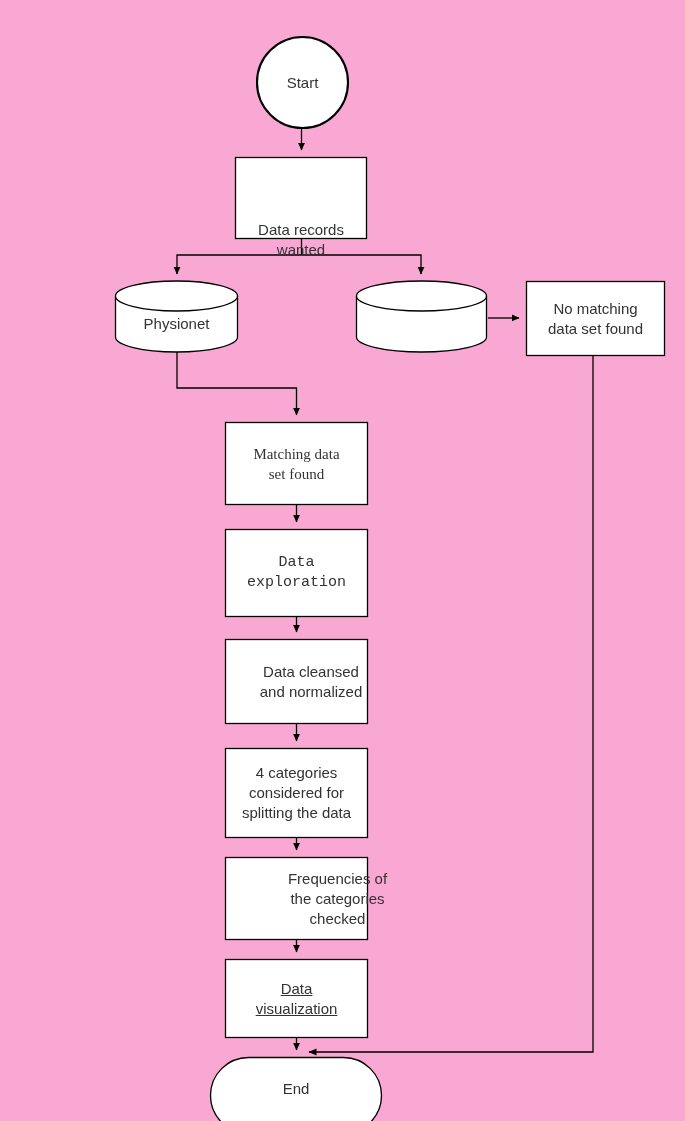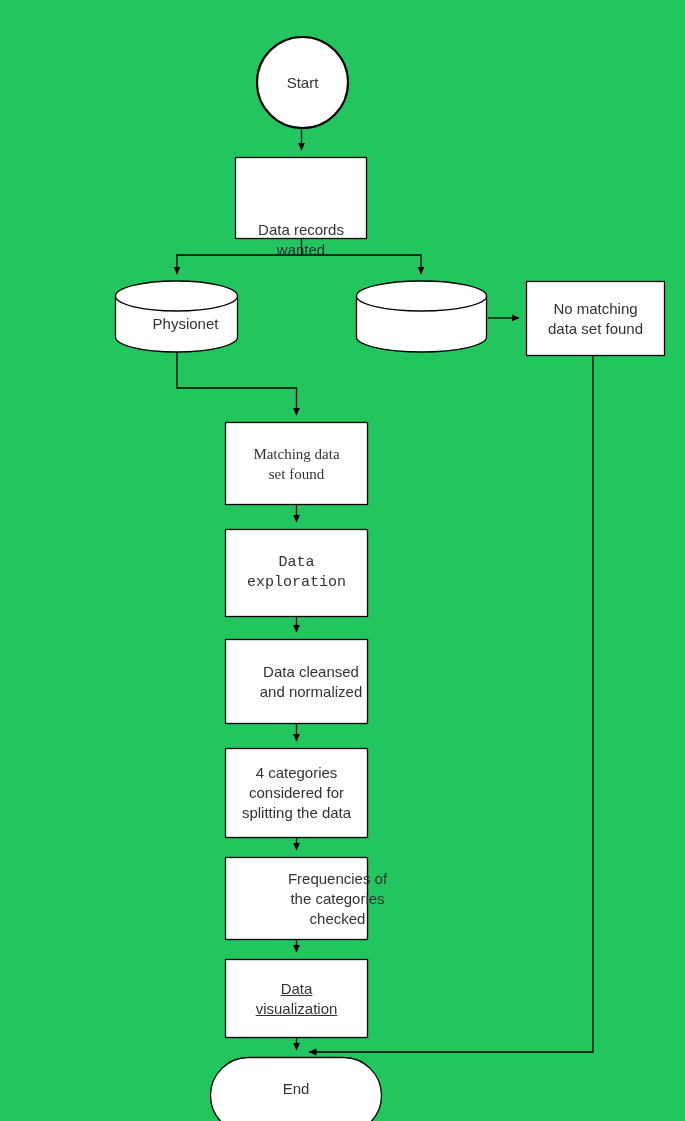--- a/index.html
+++ b/index.html
@@ -9,21 +9,21 @@
     background: #ffffff;
   }
   body {
     font-family: "Liberation Sans", sans-serif;
     color: #333333;
   }
   #flow-canvas {
     position: relative;
     width: 685px;
     height: 1121px;
-    background: #22c55e;
+    background: #f9a8d4;
     overflow: hidden;
   }
   #flow-svg {
     position: absolute;
     left: 0;
     top: 0;
     width: 685px;
     height: 1121px;
   }
   .node-label {
@@ -34,21 +34,21 @@
     text-align: center;
     font-family: "Liberation Sans", sans-serif;
     font-size: 15px;
     line-height: 20px;
     color: #333333;
     white-space: pre-line;
     pointer-events: none;
   }
   .lbl-start    { left: 257px; top: 42px;  width: 91px;  height: 81px; }
   .lbl-records  { left: 235px; top: 157px; width: 132px; height: 82px; margin-top: 42px; }
-  .lbl-physio   { left: 124px; top: 295px; width: 123px; height: 57px; }
+  .lbl-physio   { left: 115px; top: 295px; width: 123px; height: 57px; }
   .lbl-kaggle   { left: 356px; top: 295px; width: 132px; height: 57px; }
   .lbl-nomatch  { left: 526px; top: 281px; width: 139px; height: 75px; }
   .lbl-matching { left: 225px; top: 422px; width: 143px; height: 83px; font-family: Liberation Serif, serif; }
   .lbl-explore  { left: 225px; top: 529px; width: 143px; height: 88px; font-family: Liberation Mono, monospace; }
   .lbl-cleansed { left: 225px; top: 639px; width: 172px; height: 85px; }
   .lbl-categor  { left: 225px; top: 748px; width: 143px; height: 90px; }
   .lbl-freq     { left: 225px; top: 857px; width: 143px; height: 83px; padding-left: 41px; }
   .lbl-visual   { left: 225px; top: 959px; width: 143px; height: 79px; text-decoration: underline; }
   .lbl-end      { left: 210px; top: 1057px; width: 172px; height: 64px; }
 </style>

